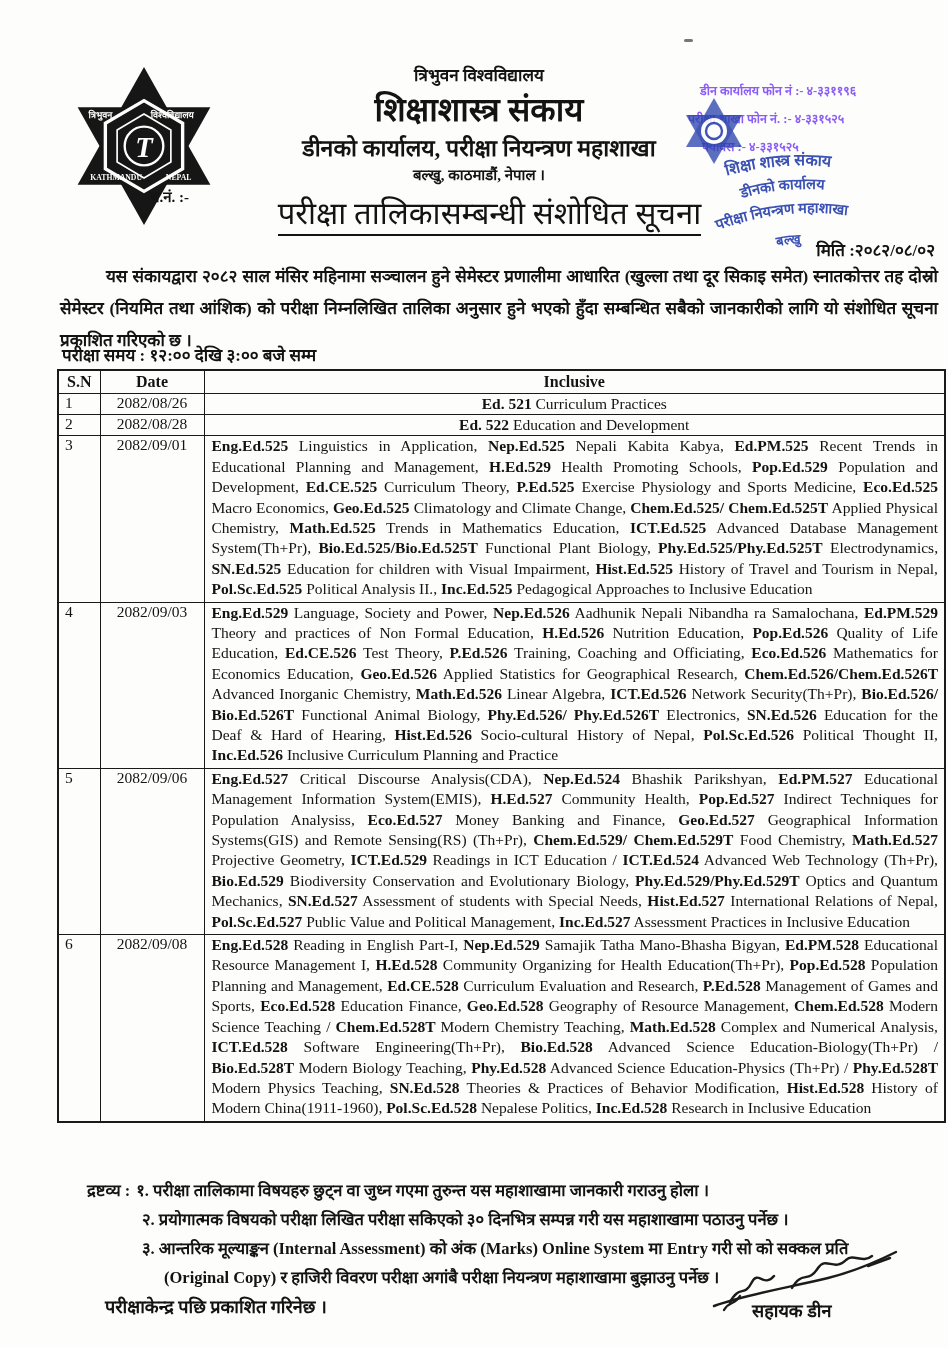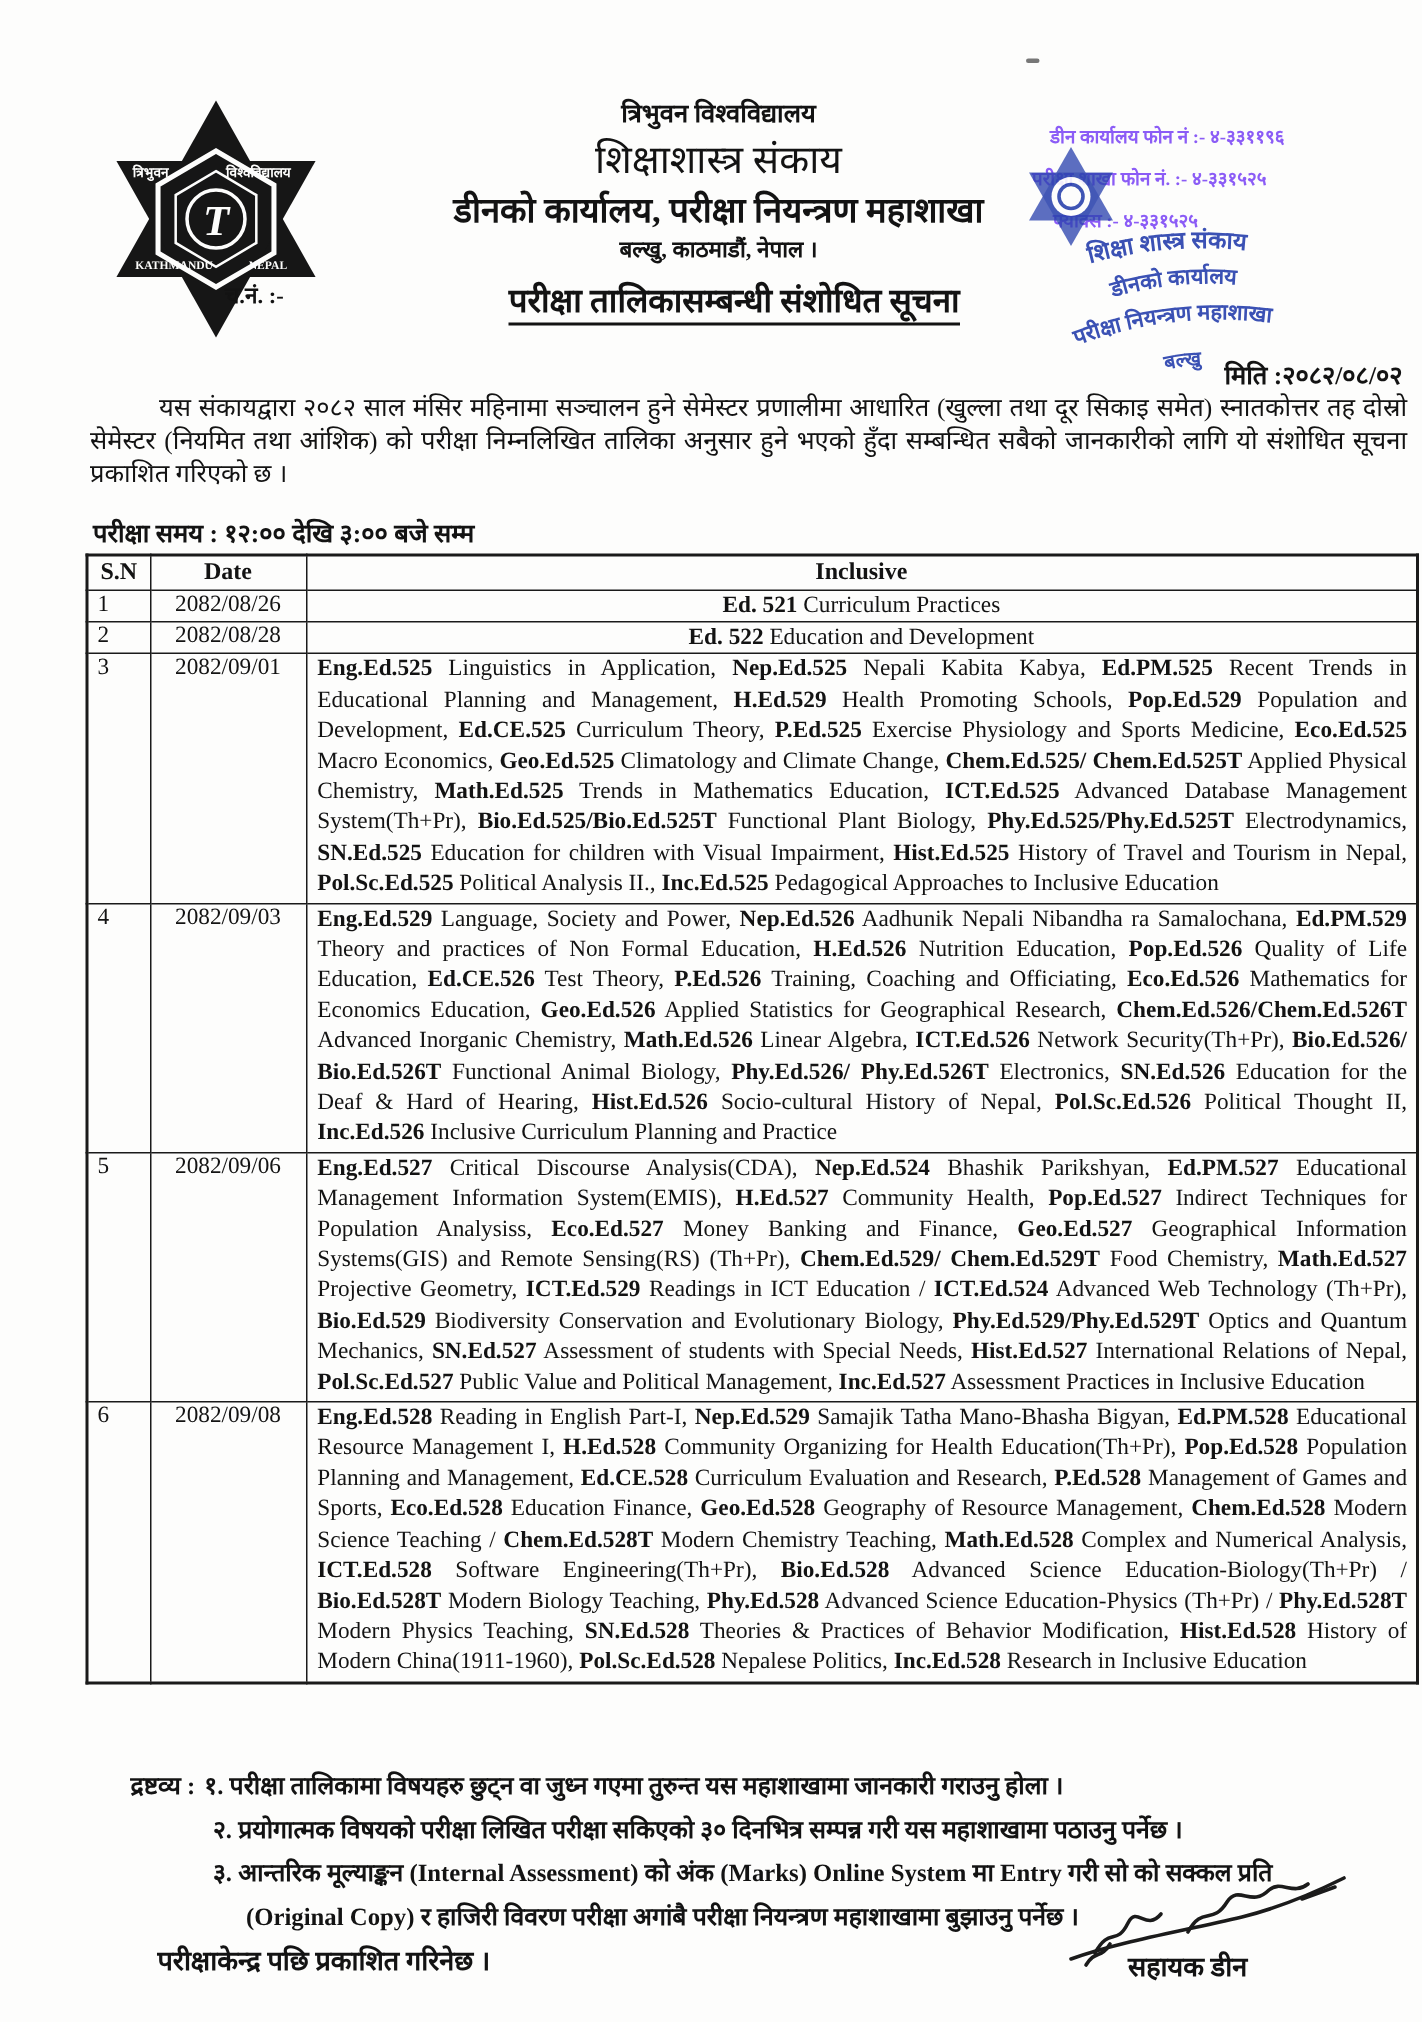--- a/index.html
+++ b/index.html
@@ -11,38 +11,38 @@
   }
   .artifact-dot { position:absolute; left:684px; top:39px; width:9px; height:3px; background:#777; border-radius:2px; }
 
   
   .logo-wrap { position:absolute; left:58px; top:62px; width:172px; height:168px; }
   .logo-wrap svg { width:100%; height:100%; }
   .ref-no { position:absolute; left:150px; top:186px; font-size:15px; font-weight:bold; }
 
   .center-head { position:absolute; left:244px; top:66px; width:470px; text-align:center; line-height:1.15; }
   .uni-name   { font-size:17px; font-weight:bold; }
-  .faculty    { font-size:26px; font-weight:normal; margin-top:6px; }
+  .faculty    { font-size:33px; font-weight:bold; margin-top:6px; }
   .office     { font-size:23px; font-weight:bold; margin-top:7px; }
   .address    { font-size:15px; font-weight:bold; margin-top:4px; }
-  .notice-title { display:inline-block; font-size:22px; font-weight:bold; margin-top:12px;
+  .notice-title { display:inline-block; font-size:31px; font-weight:normal; margin-top:12px;
                   border-bottom:2.5px solid #131313; padding-bottom:2px;margin-left:21px; }
 
   .contacts { position:absolute; left:688px; top:82px; width:256px; font-size:12.5px; font-weight:bold; color:#8b5cf6; }
   .contact-line { margin-bottom:11px; white-space:nowrap; }
   .contact-line:nth-child(1){ margin-left:12px; }
   .contact-line:nth-child(3){ margin-left:14px; }
 
   .stamp { position:absolute; left:632px; top:88px; width:292px; height:168px; pointer-events:none; }
   .stamp svg { width:100%; height:100%; }
 
   .date-line { position:absolute; right:13px; top:238px; font-size:17px; font-weight:bold; }
 
-  .intro { position:absolute; left:60px; top:261px; width:878px; font-size:17px; font-weight:normal;
-           line-height:22px; text-align:justify; text-indent:46px; }
+  .intro { position:absolute; left:60px; top:261px; width:878px; font-size:17px; font-weight:bold;
+           line-height:32px; text-align:justify; text-indent:46px; }
 
   .exam-time { position:absolute; left:62px; top:343px; font-size:17px; font-weight:bold; }
 
   
   table.exam { position:absolute; left:57px; top:369px; width:889px; border-collapse:collapse;
                border:2.5px solid #1a1a1a; table-layout:fixed; }
   table.exam th, table.exam td { border:1.5px solid #1a1a1a; }
   th.h-sn { width:42px; }  th.h-date { width:104px; }
   table.exam th { font-size:16px; font-weight:bold; text-align:center; height:23px; padding:0 2px; }
   td.col-sn { vertical-align:top; text-align:left; padding:0 0 0 6px; font-size:15.5px; height:20px; }

